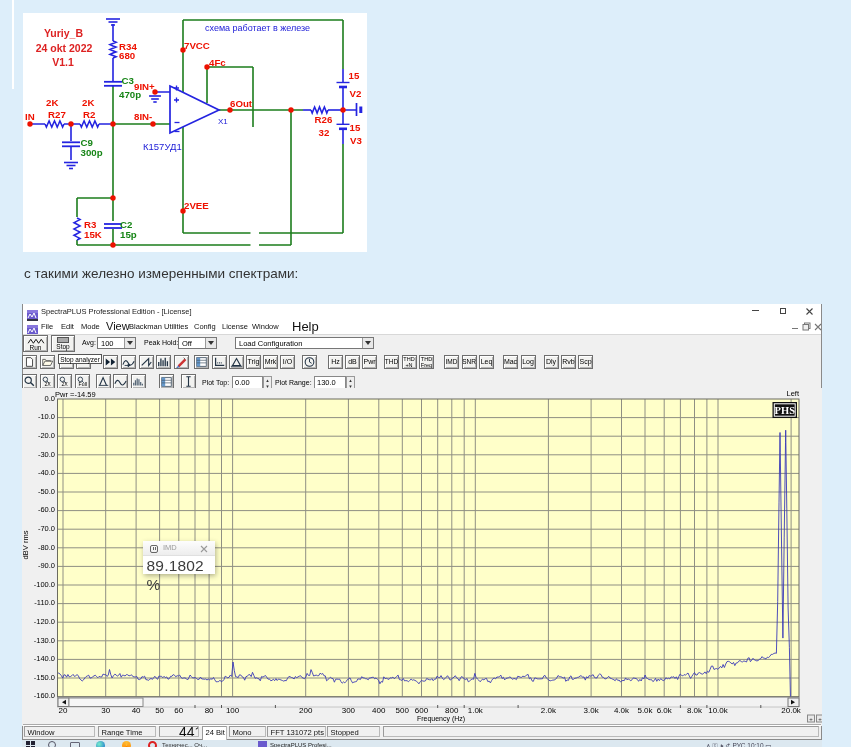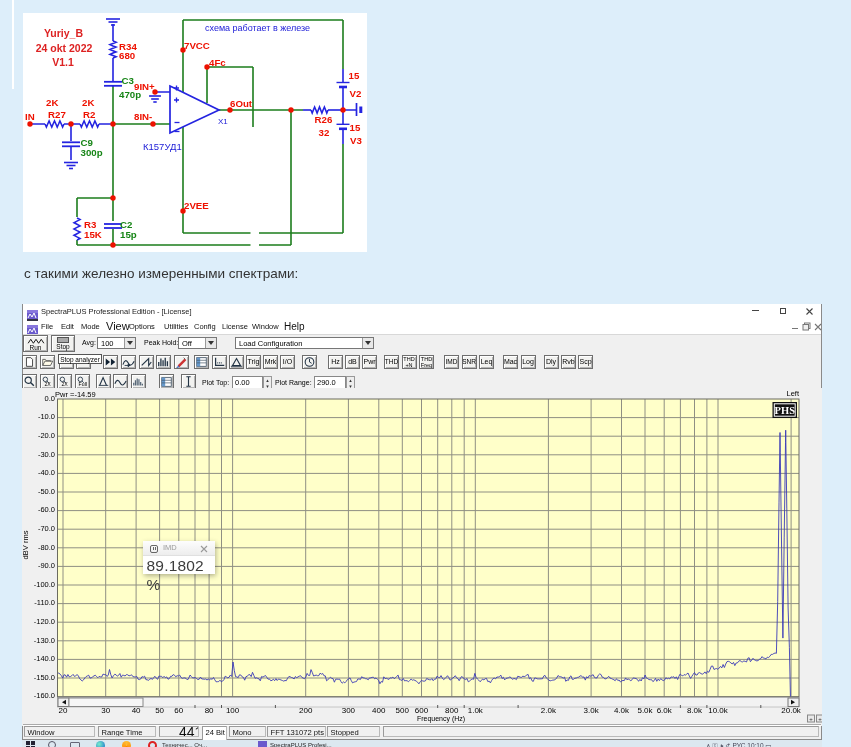--- a/index.html
+++ b/index.html
@@ -124,26 +124,26 @@
 <div class="abs" style="left:27px;top:321.5px"><svg width="11" height="11" viewBox="0 0 11 11">
       <rect x="0" y="0" width="11" height="11" fill="#6a5acd"></rect>
       <rect x="0" y="0" width="11" height="3" fill="#8877dd"></rect>
       <path d="M1,8 L3,4 L5,7 L7,3 L9,8" stroke="#fff" fill="none" stroke-width="1"></path>
       <rect x="0" y="9" width="11" height="2" fill="#334"></rect>
     </svg></div>
 <div style="position:absolute;left:41px;top:320px;font-size:7.5px;line-height:13px;color:#111">File</div>
 <div style="position:absolute;left:61px;top:320px;font-size:7.5px;line-height:13px;color:#111">Edit</div>
 <div style="position:absolute;left:81px;top:320px;font-size:7.5px;line-height:13px;color:#111">Mode</div>
 <div style="position:absolute;left:106px;top:320px;font-size:11px;line-height:13px;color:#111">View</div>
-<div style="position:absolute;left:129px;top:320px;font-size:7.5px;line-height:13px;color:#111">Options</div>
+<div style="position:absolute;left:129px;top:320px;font-size:7.5px;line-height:13px;color:#111">Blackman</div>
 <div style="position:absolute;left:164px;top:320px;font-size:7.5px;line-height:13px;color:#111">Utilities</div>
 <div style="position:absolute;left:194px;top:320px;font-size:7.5px;line-height:13px;color:#111">Config</div>
 <div style="position:absolute;left:222px;top:320px;font-size:7.5px;line-height:13px;color:#111">License</div>
 <div style="position:absolute;left:252px;top:320px;font-size:7.5px;line-height:13px;color:#111">Window</div>
-<div style="position:absolute;left:284px;top:320px;font-size:10px;line-height:13px;color:#111">Help</div>
+<div style="position:absolute;left:292px;top:320px;font-size:13px;line-height:13px;color:#111">Help</div>
 <div class="abs" style="left:792px;top:325px;width:6px;height:4px;border-bottom:1.1px solid #777"></div>
 <svg class="abs" style="left:802px;top:322px" width="9" height="9" viewBox="0 0 9 9">
     <rect x="2.5" y="1" width="5.5" height="5.5" fill="none" stroke="#777"></rect>
     <rect x="1" y="2.5" width="5.5" height="5.5" fill="#f0f0f0" stroke="#777"></rect>
   </svg>
 <svg class="abs" style="left:813.5px;top:322.5px" width="8" height="8" viewBox="0 0 8 8">
     <path d="M1,1 L7,7 M7,1 L1,7" stroke="#777" stroke-width="1.1"></path>
   </svg>
 <div class="abs" style="left:23px;top:334px;width:798px;height:1px;background:#d8d8d8"></div>
 
@@ -382,21 +382,21 @@
     <div style="width:100%;height:100%;display:flex;align-items:center;justify-content:center">
       <svg width="15" height="15" viewBox="0 0 15 15">
         <path d="M5,2 h5 M5,13 h5 M7.5,2 V13" fill="none" stroke="#234" stroke-width="1.3"></path>
       </svg>
     </div>
   </div>
 <div class="abs" style="left:202px;top:377.5px;font-size:7px;line-height:10px;color:#000">Plot Top:</div>
 <div class="abs" style="left:232px;top:375.5px;width:31px;height:13px;background:#fff;border:1px solid #888;font-size:7.5px;line-height:11px;padding-left:2px;color:#000">0.00</div>
 <div style="position:absolute;left:263px;top:375.5px;width:9px;height:13px;border:1px solid #999;background:#eee;font-size:5px;color:#333;text-align:center;line-height:6px">▴<br>▾</div>
 <div class="abs" style="left:275px;top:377.5px;font-size:7px;line-height:10px;color:#000">Plot Range:</div>
-<div class="abs" style="left:314px;top:375.5px;width:32px;height:13px;background:#fff;border:1px solid #888;font-size:7.5px;line-height:11px;padding-left:2px;color:#000">290.0</div>
+<div class="abs" style="left:314px;top:375.5px;width:32px;height:13px;background:#fff;border:1px solid #888;font-size:7.5px;line-height:11px;padding-left:2px;color:#000">130.0</div>
 <div style="position:absolute;left:346px;top:375.5px;width:9px;height:13px;border:1px solid #999;background:#eee;font-size:5px;color:#333;text-align:center;line-height:6px">▴<br>▾</div>
 
 <svg style="position:absolute;left:22px;top:388px" width="800" height="338" viewBox="0 0 800 338">
 <rect x="0" y="0" width="800" height="338" fill="#f0f0f0"></rect>
 <rect x="35.5" y="11" width="741.5" height="298" fill="#ffffc9"></rect>
 <line x1="35.5" y1="29.6" x2="777" y2="29.6" stroke="#8f8f83" stroke-width="1"></line>
     <line x1="35.5" y1="48.2" x2="777" y2="48.2" stroke="#8f8f83" stroke-width="1"></line>
     <line x1="35.5" y1="66.8" x2="777" y2="66.8" stroke="#8f8f83" stroke-width="1"></line>
     <line x1="35.5" y1="85.4" x2="777" y2="85.4" stroke="#8f8f83" stroke-width="1"></line>
     <line x1="35.5" y1="104.0" x2="777" y2="104.0" stroke="#8f8f83" stroke-width="1"></line>

